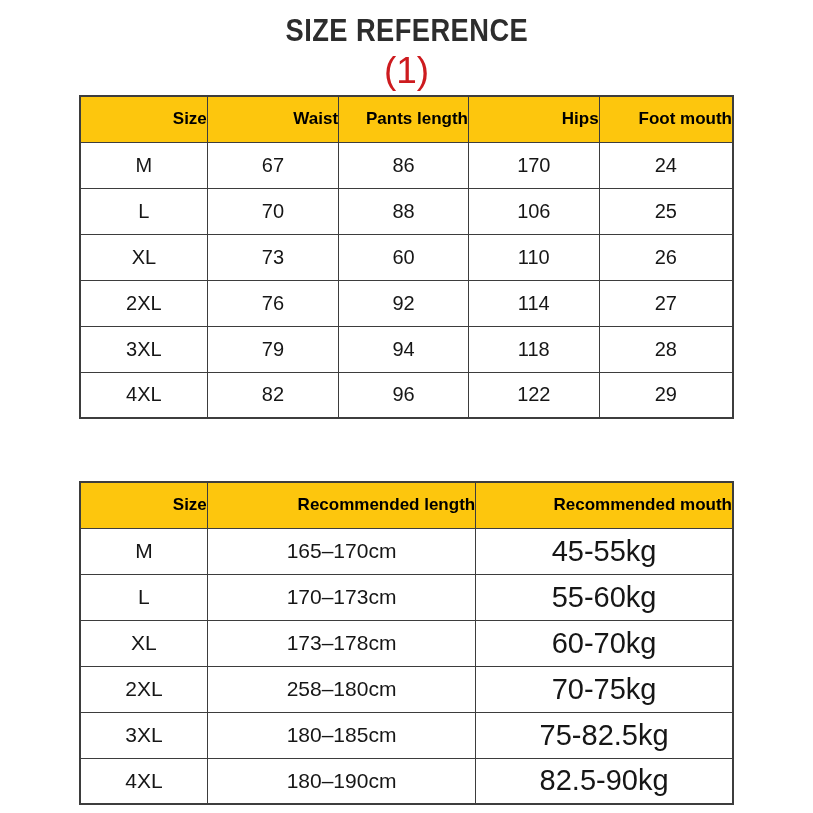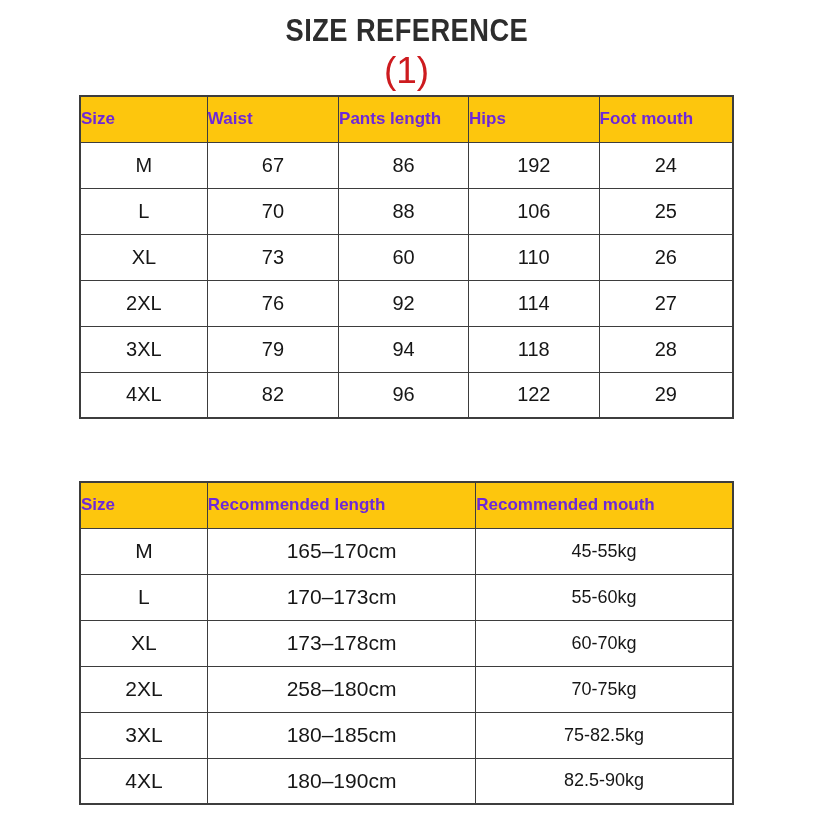--- a/index.html
+++ b/index.html
@@ -40,42 +40,42 @@
   }
   table.size-table {
     border-collapse: collapse;
     width: 655px;
     margin: 0 auto;
     table-layout: fixed;
     border: 2.5px solid var(--border-col);
   }
   table.size-table th {
     background: var(--header-bg);
-    color: #6d28d9;
+    color: #000000;
     font-size: 17px;
     font-weight: bold;
     height: 46px;
-    text-align: left;
+    text-align: right;
     vertical-align: middle;
     border: 1.5px solid var(--border-col);
     padding: 0;
   }
   table.size-table td {
     background: #ffffff;
     color: var(--body-text);
     font-size: 20px;
     height: 46px;
     text-align: center;
     vertical-align: middle;
     border: 1.5px solid var(--border-col);
     padding: 0;
   }
   #table2 { margin-top: 62px; }
   #table2 td { font-size: 21px; }
-  #table2 td:last-child { font-size: 18px; }
+  #table2 td:last-child { font-size: 29px; }
 </style>
 </head>
 <body>
 
 <div class="title-wrap">
   <span class="page-title">SIZE REFERENCE</span>
 </div>
 
 <div class="figure-number">(1)</div>
 
@@ -94,21 +94,21 @@
         <th>Pants length</th>
         <th>Hips</th>
         <th>Foot mouth</th>
       </tr>
     </thead>
     <tbody>
       <tr>
         <td>M</td>
         <td>67</td>
         <td>86</td>
-        <td>192</td>
+        <td>170</td>
         <td>24</td>
       </tr>
       <tr>
         <td>L</td>
         <td>70</td>
         <td>88</td>
         <td>106</td>
         <td>25</td>
       </tr>
       <tr>

